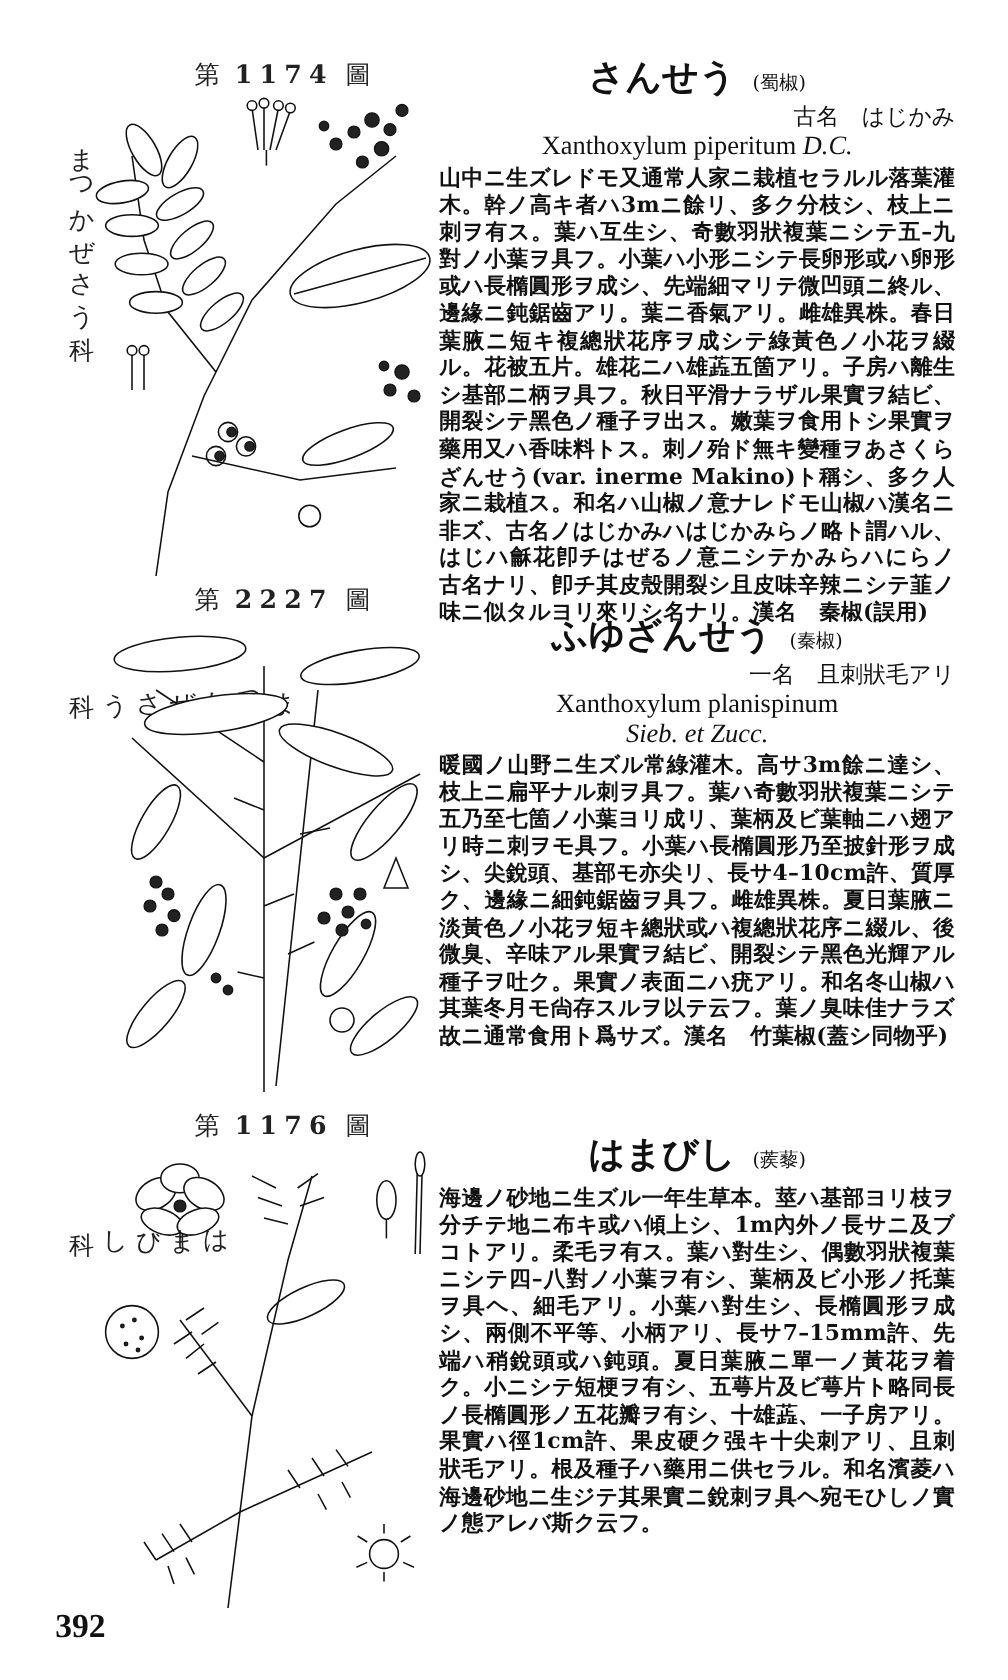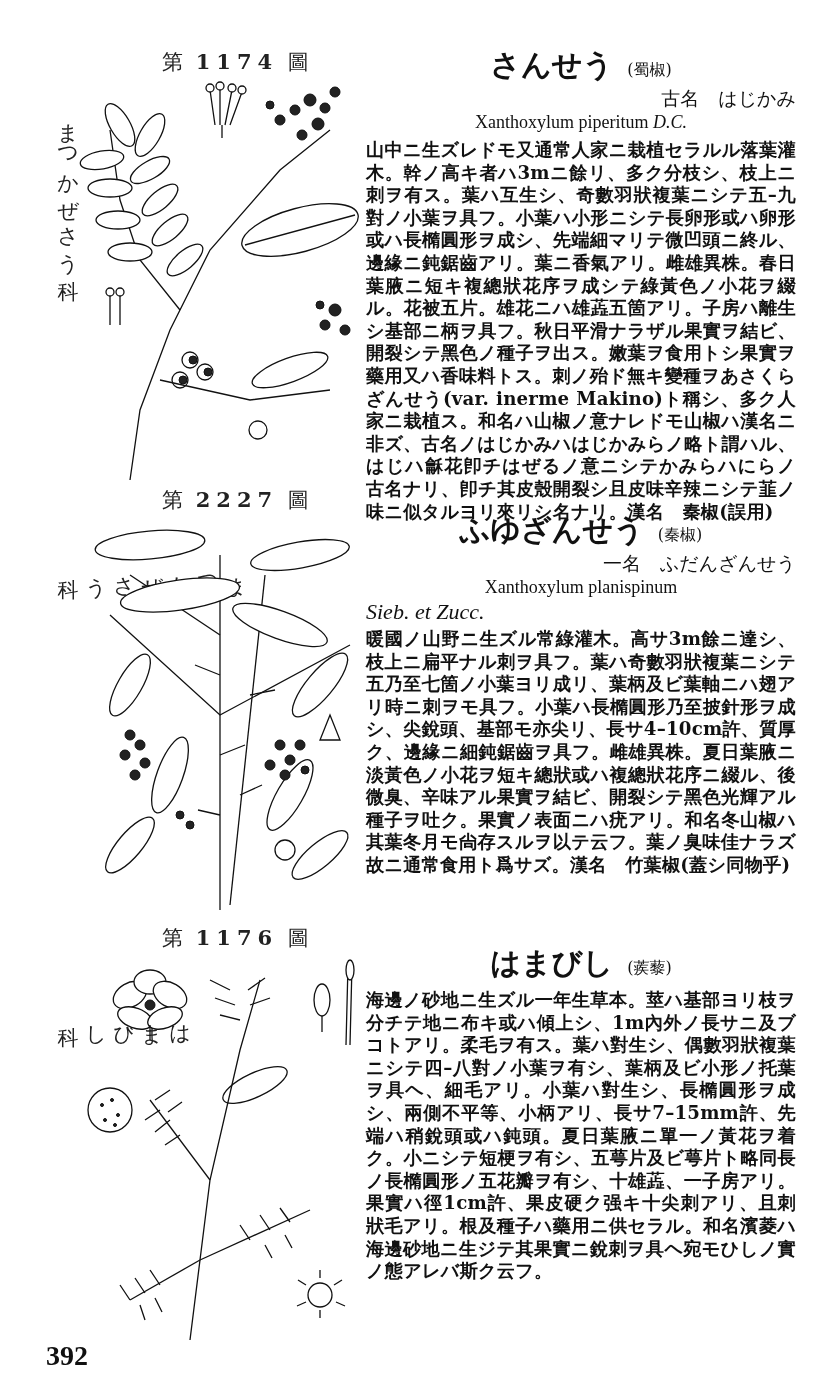--- a/index.html
+++ b/index.html
@@ -6,23 +6,23 @@
   body { width:840px; height:1400px; position:relative; overflow:hidden; color:#111; font-family:"DejaVu Serif", serif; }
   .entry { position:absolute; left:0; width:840px; }
   .fig-num { position:absolute; font-family:"DejaVu Serif", serif; font-size:21px; letter-spacing:3px; color:#222; }
   .fig-num .n { font-weight:bold; letter-spacing:6px; }
   .family { position:absolute; writing-mode:vertical-rl; font-family:"DejaVu Serif", serif; font-size:21px; letter-spacing:2px; color:#222; }
   .illus { position:absolute; }
   .text-col { position:absolute; left:366px; width:430px; }
   .jp-name { text-align:center; font-size:30px; font-weight:bold; line-height:34px; }
   .jp-name .kanji { font-weight:normal; font-size:16px; margin-left:14px; }
   .alt-name { text-align:right; font-size:19px; line-height:22px; }
-  .sci-name { text-align:center; font-family:"Liberation Serif", serif; font-size:18px; line-height:26px; }
+  .sci-name { text-align:center; font-family:"Liberation Serif", serif; font-size:22px; line-height:26px; }
   .sci-name i { font-style:italic; }
-  .author-line { text-align:left; font-family:"Liberation Serif", serif; font-style:italic; font-size:22px; line-height:24px; }
+  .author-line { text-align:center; font-family:"Liberation Serif", serif; font-style:italic; font-size:22px; line-height:24px; }
   .body-text { font-size:18.2px; line-height:22.6px; text-align:justify; font-weight:bold; letter-spacing:0.2px; }
   .page-num { position:absolute; left:46px; top:1340px; font-family:"Liberation Serif", serif; font-weight:bold; font-size:28px; }
   svg { overflow:visible; }
   .ln { stroke:#111; fill:none; stroke-width:1.3; }
   .lf { stroke:#111; fill:#fff; stroke-width:1.3; }
   .dk { fill:#222; stroke:#111; }
 </style>
 </head>
 <body>
 
@@ -151,21 +151,21 @@
         <circle cx="100" cy="310" r="4"></circle>
     </g>
     <circle class="lf" cx="195" cy="335" r="10"></circle>
     <path class="lf" d="M240 200 L230 225 L250 225 Z"></path>
   </svg>
 
   <div class="text-col" style="top:513px;">
     <div class="jp-name">
       <span>ふゆざんせう</span><span class="kanji">(秦椒)</span>
     </div>
-    <div class="alt-name">一名　ふだんざんせう</div>
+    <div class="alt-name">一名　且刺狀毛アリ</div>
     <div class="sci-name">Xanthoxylum planispinum</div>
     <div class="author-line">Sieb. et Zucc.</div>
     <div class="body-text" style="margin-top:4px;">暖國ノ山野ニ生ズル常綠灌木。高サ3m餘ニ達シ、枝上ニ扁平ナル刺ヲ具フ。葉ハ奇數羽狀複葉ニシテ五乃至七箇ノ小葉ヨリ成リ、葉柄及ビ葉軸ニハ翅アリ時ニ刺ヲモ具フ。小葉ハ長橢圓形乃至披針形ヲ成シ、尖銳頭、基部モ亦尖リ、長サ4–10cm許、質厚ク、邊緣ニ細鈍鋸齒ヲ具フ。雌雄異株。夏日葉腋ニ淡黃色ノ小花ヲ短キ總狀或ハ複總狀花序ニ綴ル、後微臭、辛味アル果實ヲ結ビ、開裂シテ黑色光輝アル種子ヲ吐ク。果實ノ表面ニハ疣アリ。和名冬山椒ハ其葉冬月モ尙存スルヲ以テ云フ。葉ノ臭味佳ナラズ故ニ通常食用ト爲サズ。漢名　竹葉椒(蓋シ同物乎)</div>
   </div>
 </div>
 
 <div class="entry" style="top:0;height:0;">
   <div class="fig-num" style="left:162px;top:924px;text-align:center;">
     <span>第</span>
     <span class="n">1176</span>

